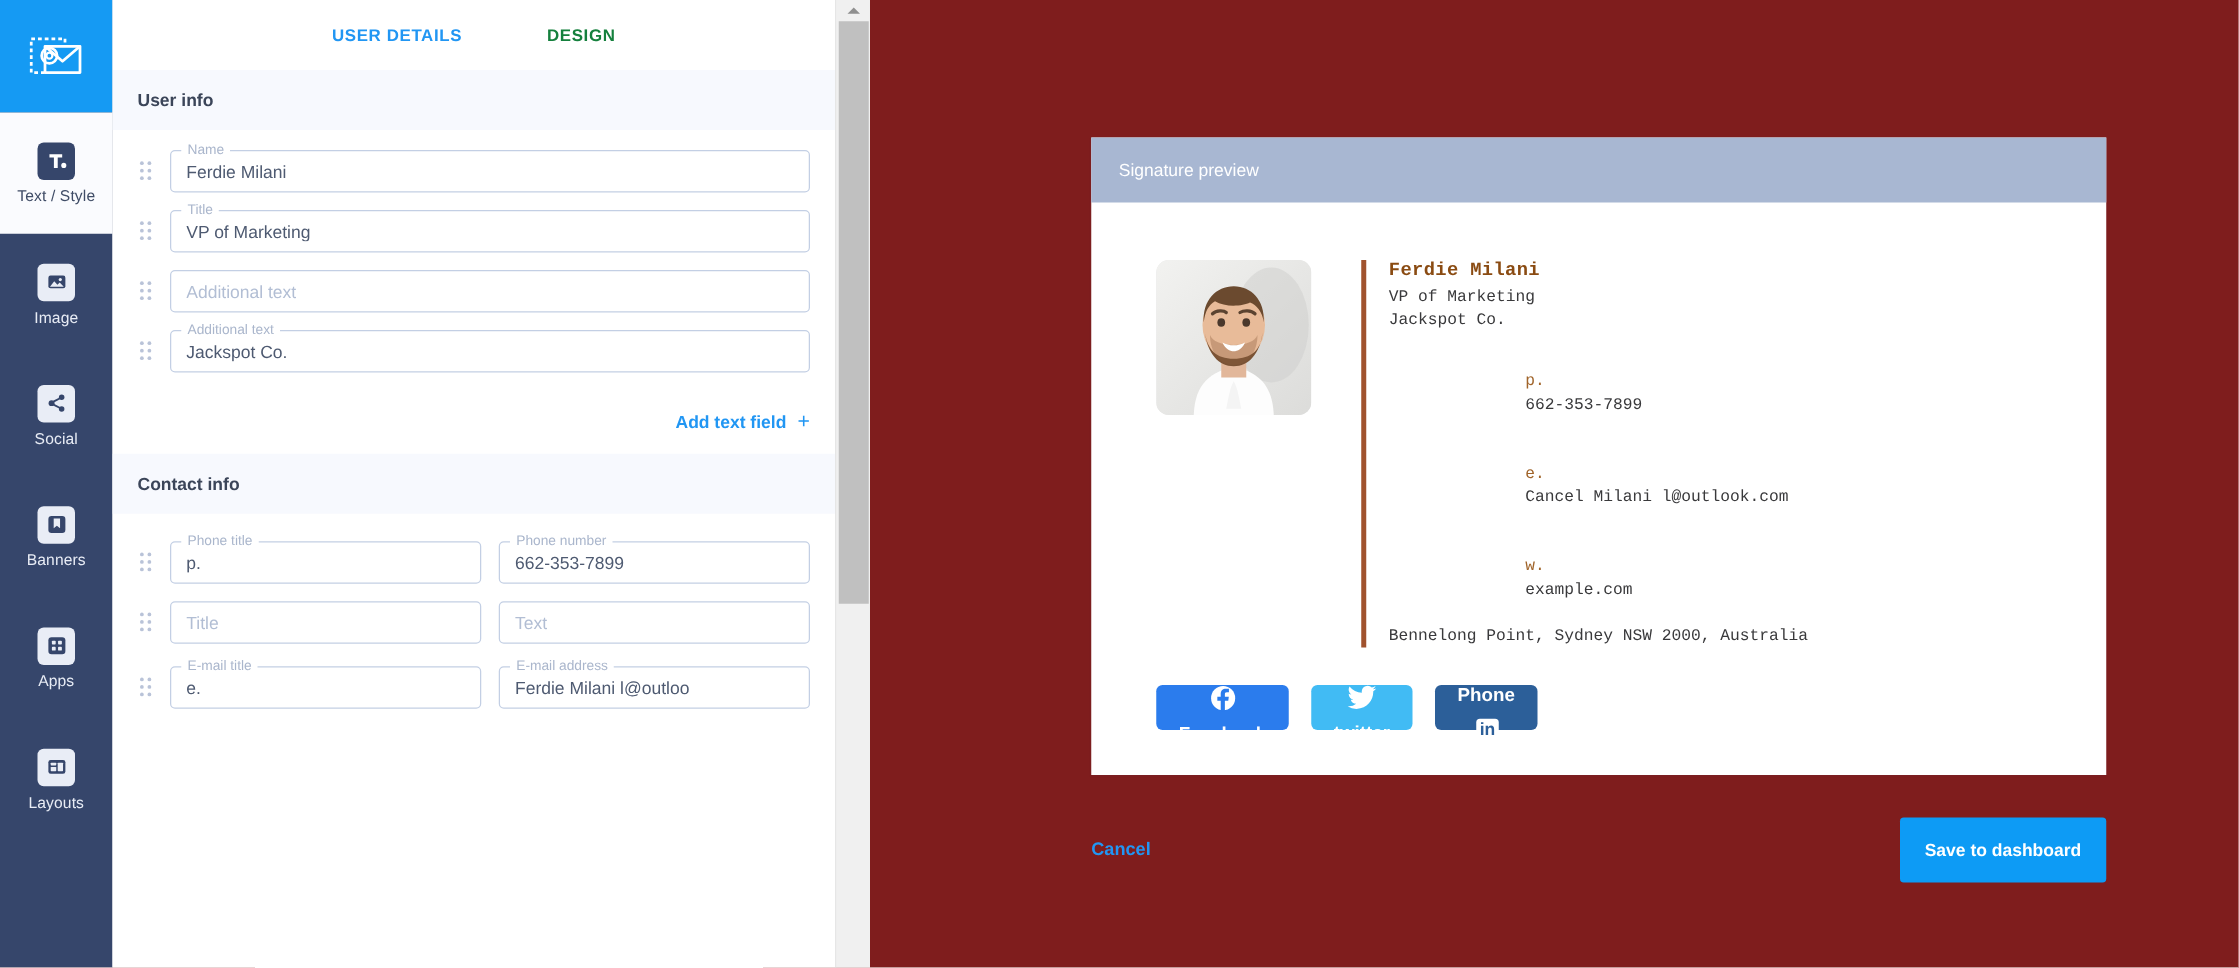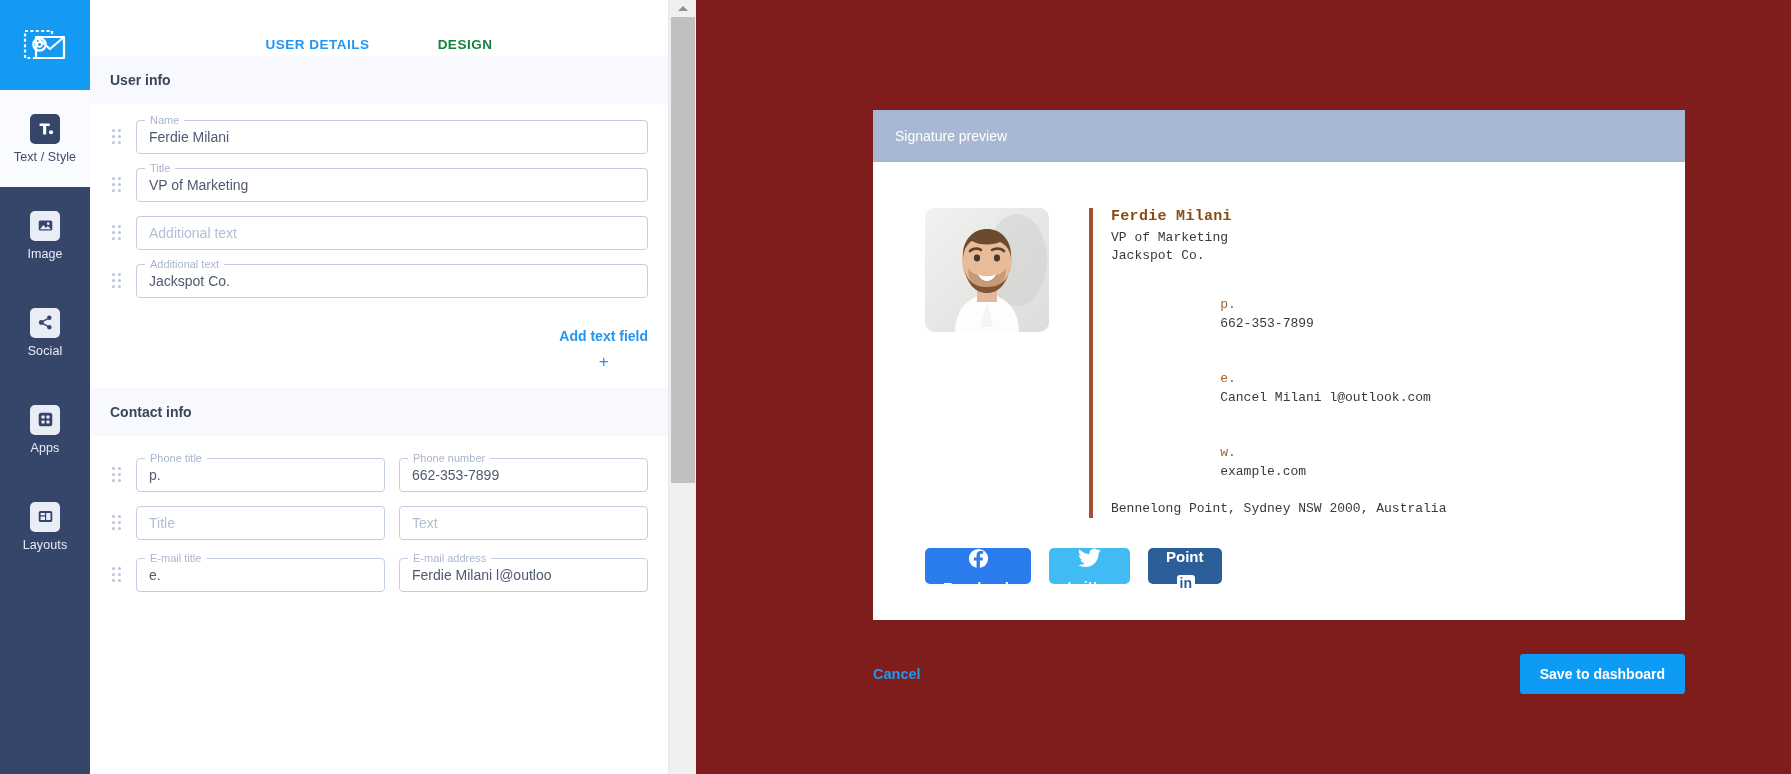--- a/index.html
+++ b/index.html
@@ -41,21 +41,21 @@
   .rail-item.active .rail-label { color: #3f4c66; }
 
   
   .panel {
     width: 578px; flex: 0 0 578px;
     background: #ffffff;
     height: 774px; position: relative;
     overflow: hidden;
   }
   .tabs {
-    height: 56px; display: flex; align-items: flex-end;
+    height: 56px; display: flex; align-items: center;
     justify-content: center; gap: 64px;
     background: #fff;
   }
   .tab {
     font-size: 13.5px; font-weight: 600; letter-spacing: .5px;
     color: #15803d; cursor: pointer; padding: 4px 2px;
   }
   .tab.active { color: #2196f3; }
 
   .section-head {
@@ -89,21 +89,21 @@
     background: #fff; padding: 0 5px;
     font-size: 11px; color: #aab6cc;
     pointer-events: none; line-height: 14px;
   }
   .two { display: flex; gap: 14px; flex: 1 1 auto; }
   .two .fld { flex: 1 1 0; }
 
   .addline { display: flex; justify-content: flex-end; padding: 8px 20px 18px 0; }
   .addlink {
     color: #2196f3; font-size: 14px; font-weight: 600;
-    display: flex; align-items: center; gap: 9px; cursor: pointer; flex-direction: column;
+    display: flex; align-items: center; gap: 9px; cursor: pointer;
   }
   .addlink .plus { font-size: 17px; font-weight: 400; line-height: 1; }
 
   
   .sbar {
     width: 28px; flex: 0 0 28px; height: 774px;
     background: #f0f0f0; position: relative;
     border-left: 1px solid #e6e6e6;
   }
   .sbar .up {
@@ -173,21 +173,21 @@
   }
 
   .footer {
     width: 812px; margin-left: 177px;
     display: flex; align-items: center; justify-content: space-between;
     padding-top: 34px;
   }
   .cancel { color: #2196f3; font-size: 14.5px; font-weight: 600; cursor: pointer; }
   .save {
     background: #0d9bf5; color: #fff; border: none; border-radius: 3px;
-    height: 40px; padding: 0 20px; font-size: 14px; font-weight: 700;
+    height: 52px; padding: 0 20px; font-size: 14px; font-weight: 700;
     cursor: pointer; font-family: "Liberation Sans", sans-serif;
   }
 </style>
 </head>
 <body>
 
 <div class="app">
 
   <div class="rail">
     <div class="rail-logo">
@@ -226,20 +226,29 @@
         <svg width="17" height="17" viewBox="0 0 20 20">
           <circle cx="14.5" cy="4.5" r="2.6" fill="#36466b"></circle>
           <circle cx="14.5" cy="15.5" r="2.6" fill="#36466b"></circle>
           <circle cx="5" cy="10" r="2.8" fill="#36466b"></circle>
           <path d="M6.8 8.6l6.2-3.2M6.8 11.4l6.2 3.2" stroke="#36466b" stroke-width="1.8"></path>
         </svg>
       </span>
       <span class="rail-label">Social</span>
     </div>
 
+    <div class="rail-item">
+      <span class="rail-ico">
+        <svg width="17" height="17" viewBox="0 0 20 20">
+          <rect x="2" y="2" width="16" height="16" rx="3" fill="#36466b"></rect>
+          <path d="M7 4.5h6v9.2l-3-2.4-3 2.4z" fill="#e9edf6"></path>
+        </svg>
+      </span>
+      <span class="rail-label">Banners</span>
+    </div>
 
     <div class="rail-item">
       <span class="rail-ico">
         <svg width="17" height="17" viewBox="0 0 20 20">
           <rect x="2" y="2" width="16" height="16" rx="3" fill="#36466b"></rect>
           <rect x="5.3" y="5.3" width="3.6" height="3.6" rx=".8" fill="#e9edf6"></rect>
           <rect x="11.1" y="5.3" width="3.6" height="3.6" rx=".8" fill="#e9edf6"></rect>
           <rect x="5.3" y="11.1" width="3.6" height="3.6" rx=".8" fill="#e9edf6"></rect>
           <rect x="11.1" y="11.1" width="3.6" height="3.6" rx=".8" fill="#e9edf6"></rect>
         </svg>
@@ -479,21 +488,21 @@
           <div class="sbtn tw">
             <span class="g">
               <svg width="23" height="20" viewBox="0 0 24 20">
                 <path d="M24 2.4c-.9.4-1.8.7-2.8.8 1-.6 1.8-1.6 2.2-2.7-1 .6-2 1-3.1 1.2A4.9 4.9 0 0 0 11.9 5c0 .4 0 .8.1 1.1A13.9 13.9 0 0 1 1.7.9 4.9 4.9 0 0 0 3.2 7.5a4.8 4.8 0 0 1-2.2-.6v.1c0 2.3 1.7 4.3 3.9 4.7a5 5 0 0 1-2.2.1 4.9 4.9 0 0 0 4.6 3.4A9.9 9.9 0 0 1 0 17.3a13.9 13.9 0 0 0 7.5 2.2c9.1 0 14-7.5 14-14v-.7c1-.7 1.8-1.6 2.5-2.4z" fill="#fff"></path>
               </svg>
             </span>
             <span>twitter</span>
           </div>
 
           <div class="sbtn li">
-            <span>Point</span>
+            <span>Phone</span>
             <span class="li-badge">in</span>
           </div>
         </div>
       </div>
     </div>
 
     <div class="footer">
       <div class="cancel">Cancel</div>
       <button class="save">Save to dashboard</button>
     </div>

